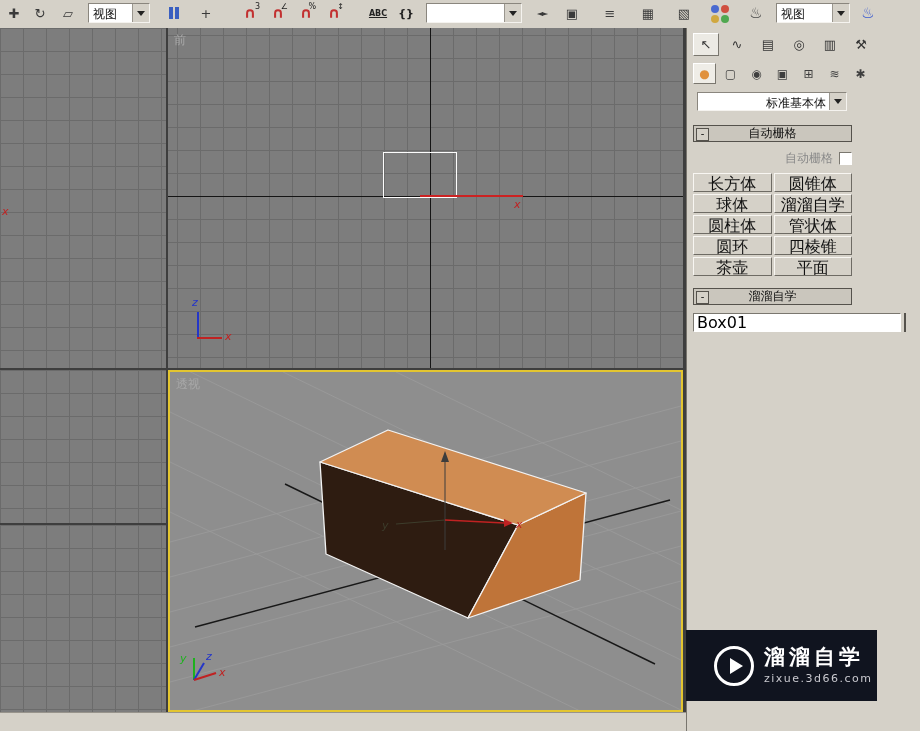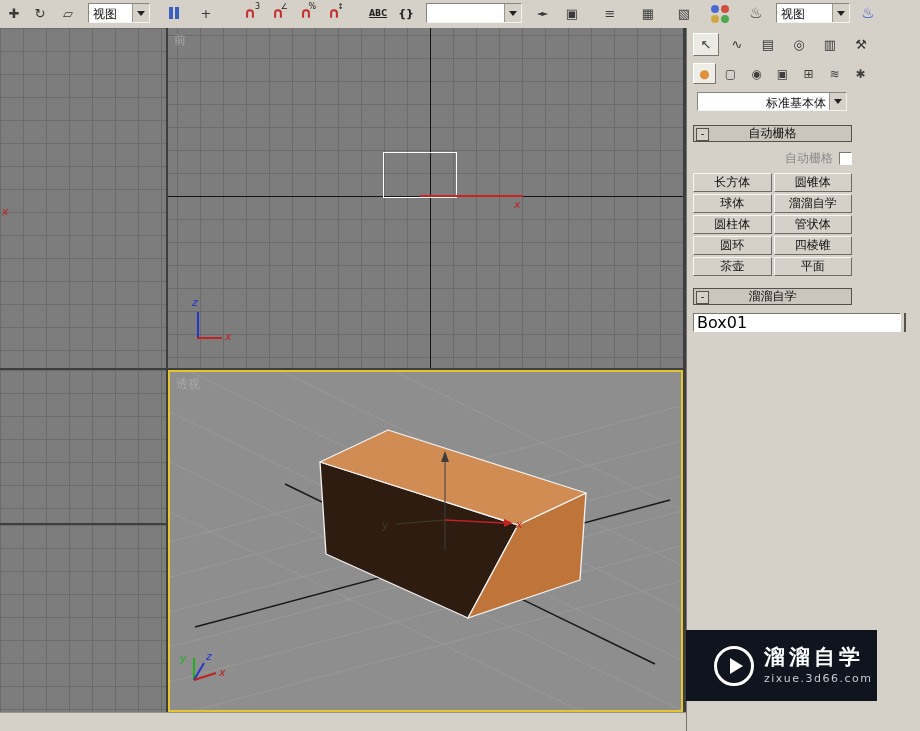--- a/index.html
+++ b/index.html
@@ -78,21 +78,21 @@
   .collapse-box{position:absolute;left:2px;top:2px;width:11px;height:11px;border:1px solid #55524c;
                 background:#d5d1c8;font-size:10px;line-height:9px;text-align:center;}
   .rollout-title{font-size:12px;color:#111;}
   .autogrid-row{margin:8px 0 0 6px;width:159px;display:flex;align-items:center;
                 justify-content:flex-end;gap:6px;}
   .autogrid-label{font-size:12px;color:#8a8a8a;}
   .checkbox{width:13px;height:13px;background:#fff;border:1px solid;
             border-color:#7a776f #fff #fff #7a776f;box-sizing:border-box;}
   .btn-grid{margin:6px 0 0 6px;width:159px;display:grid;grid-template-columns:1fr 1fr;gap:2px;}
   .pbtn{height:19px;background:#d5d1c8;border:1px solid;
-        border-color:#f8f6f2 #6e6b64 #6e6b64 #f8f6f2;font-size:12px;font-family:inherit;
+        border-color:#f8f6f2 #6e6b64 #6e6b64 #f8f6f2;font-size:16px;font-family:inherit;
         color:#111;padding:0;cursor:default;}
   .rollout.second{margin-top:12px;}
   .name-row{margin:8px 0 0 6px;width:159px;display:flex;gap:3px;align-items:center;}
   .name-input{flex:1;height:19px;border:1px solid;border-color:#7a776f #fff #fff #7a776f;
               background:#fff;font-size:16px;font-family:inherit;padding:0 3px;box-sizing:border-box;}
   .swatch{width:19px;height:19px;border:1px solid #55524c;box-sizing:border-box;}
 
   
   #watermark{position:absolute;left:686px;top:630px;width:191px;height:71px;background:#10141f;
              display:flex;align-items:center;padding-left:28px;box-sizing:border-box;gap:10px;z-index:10;}

